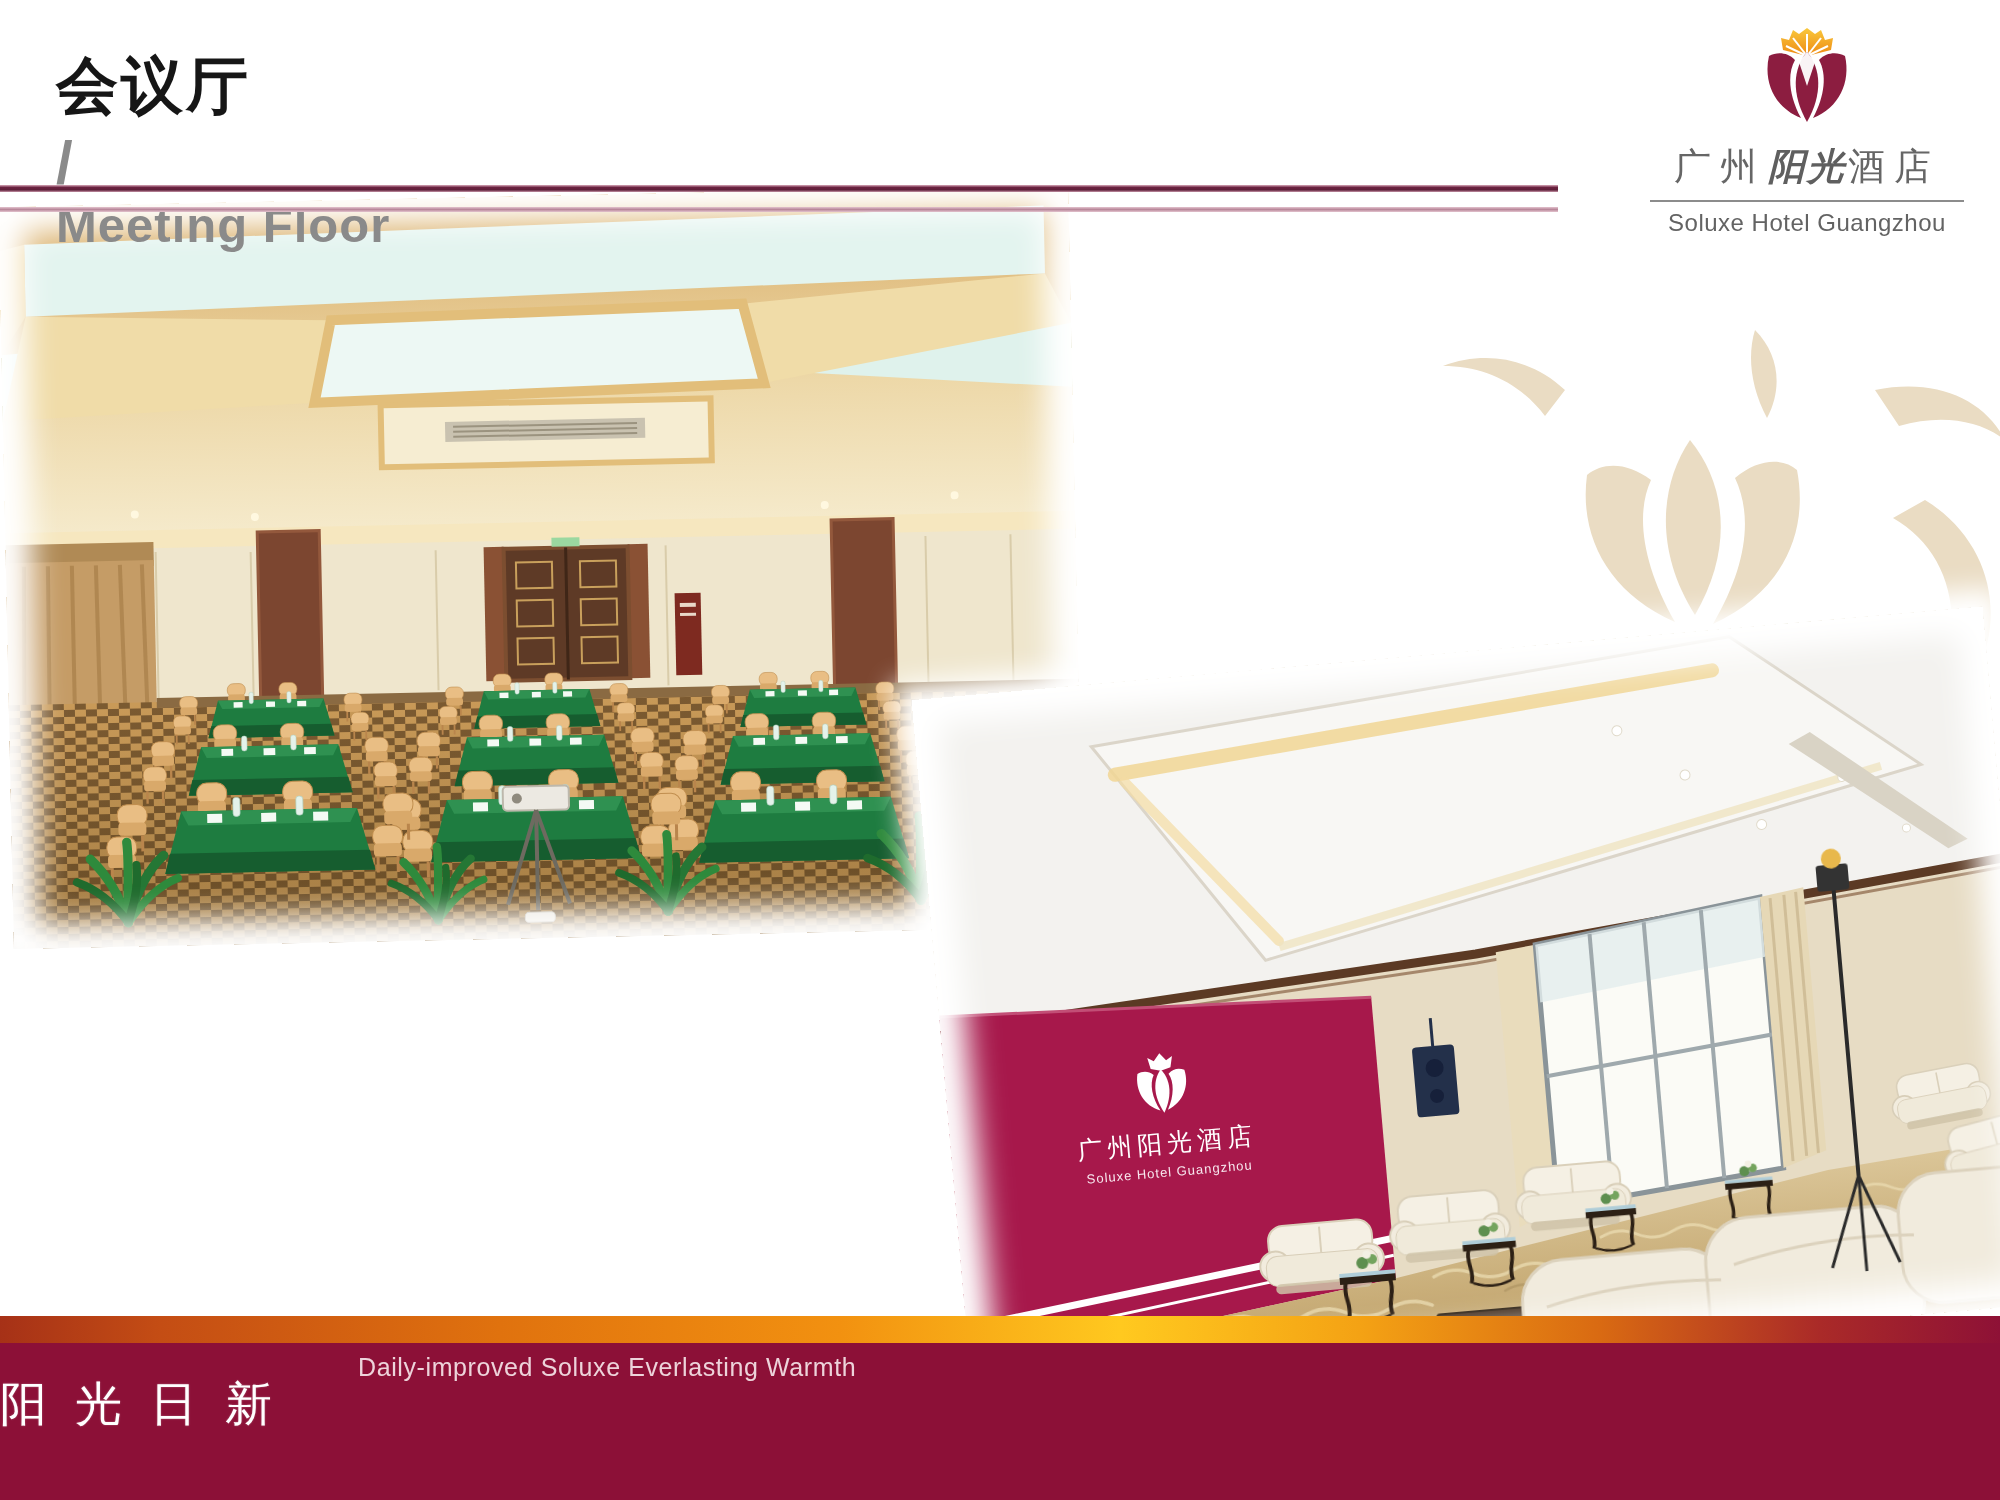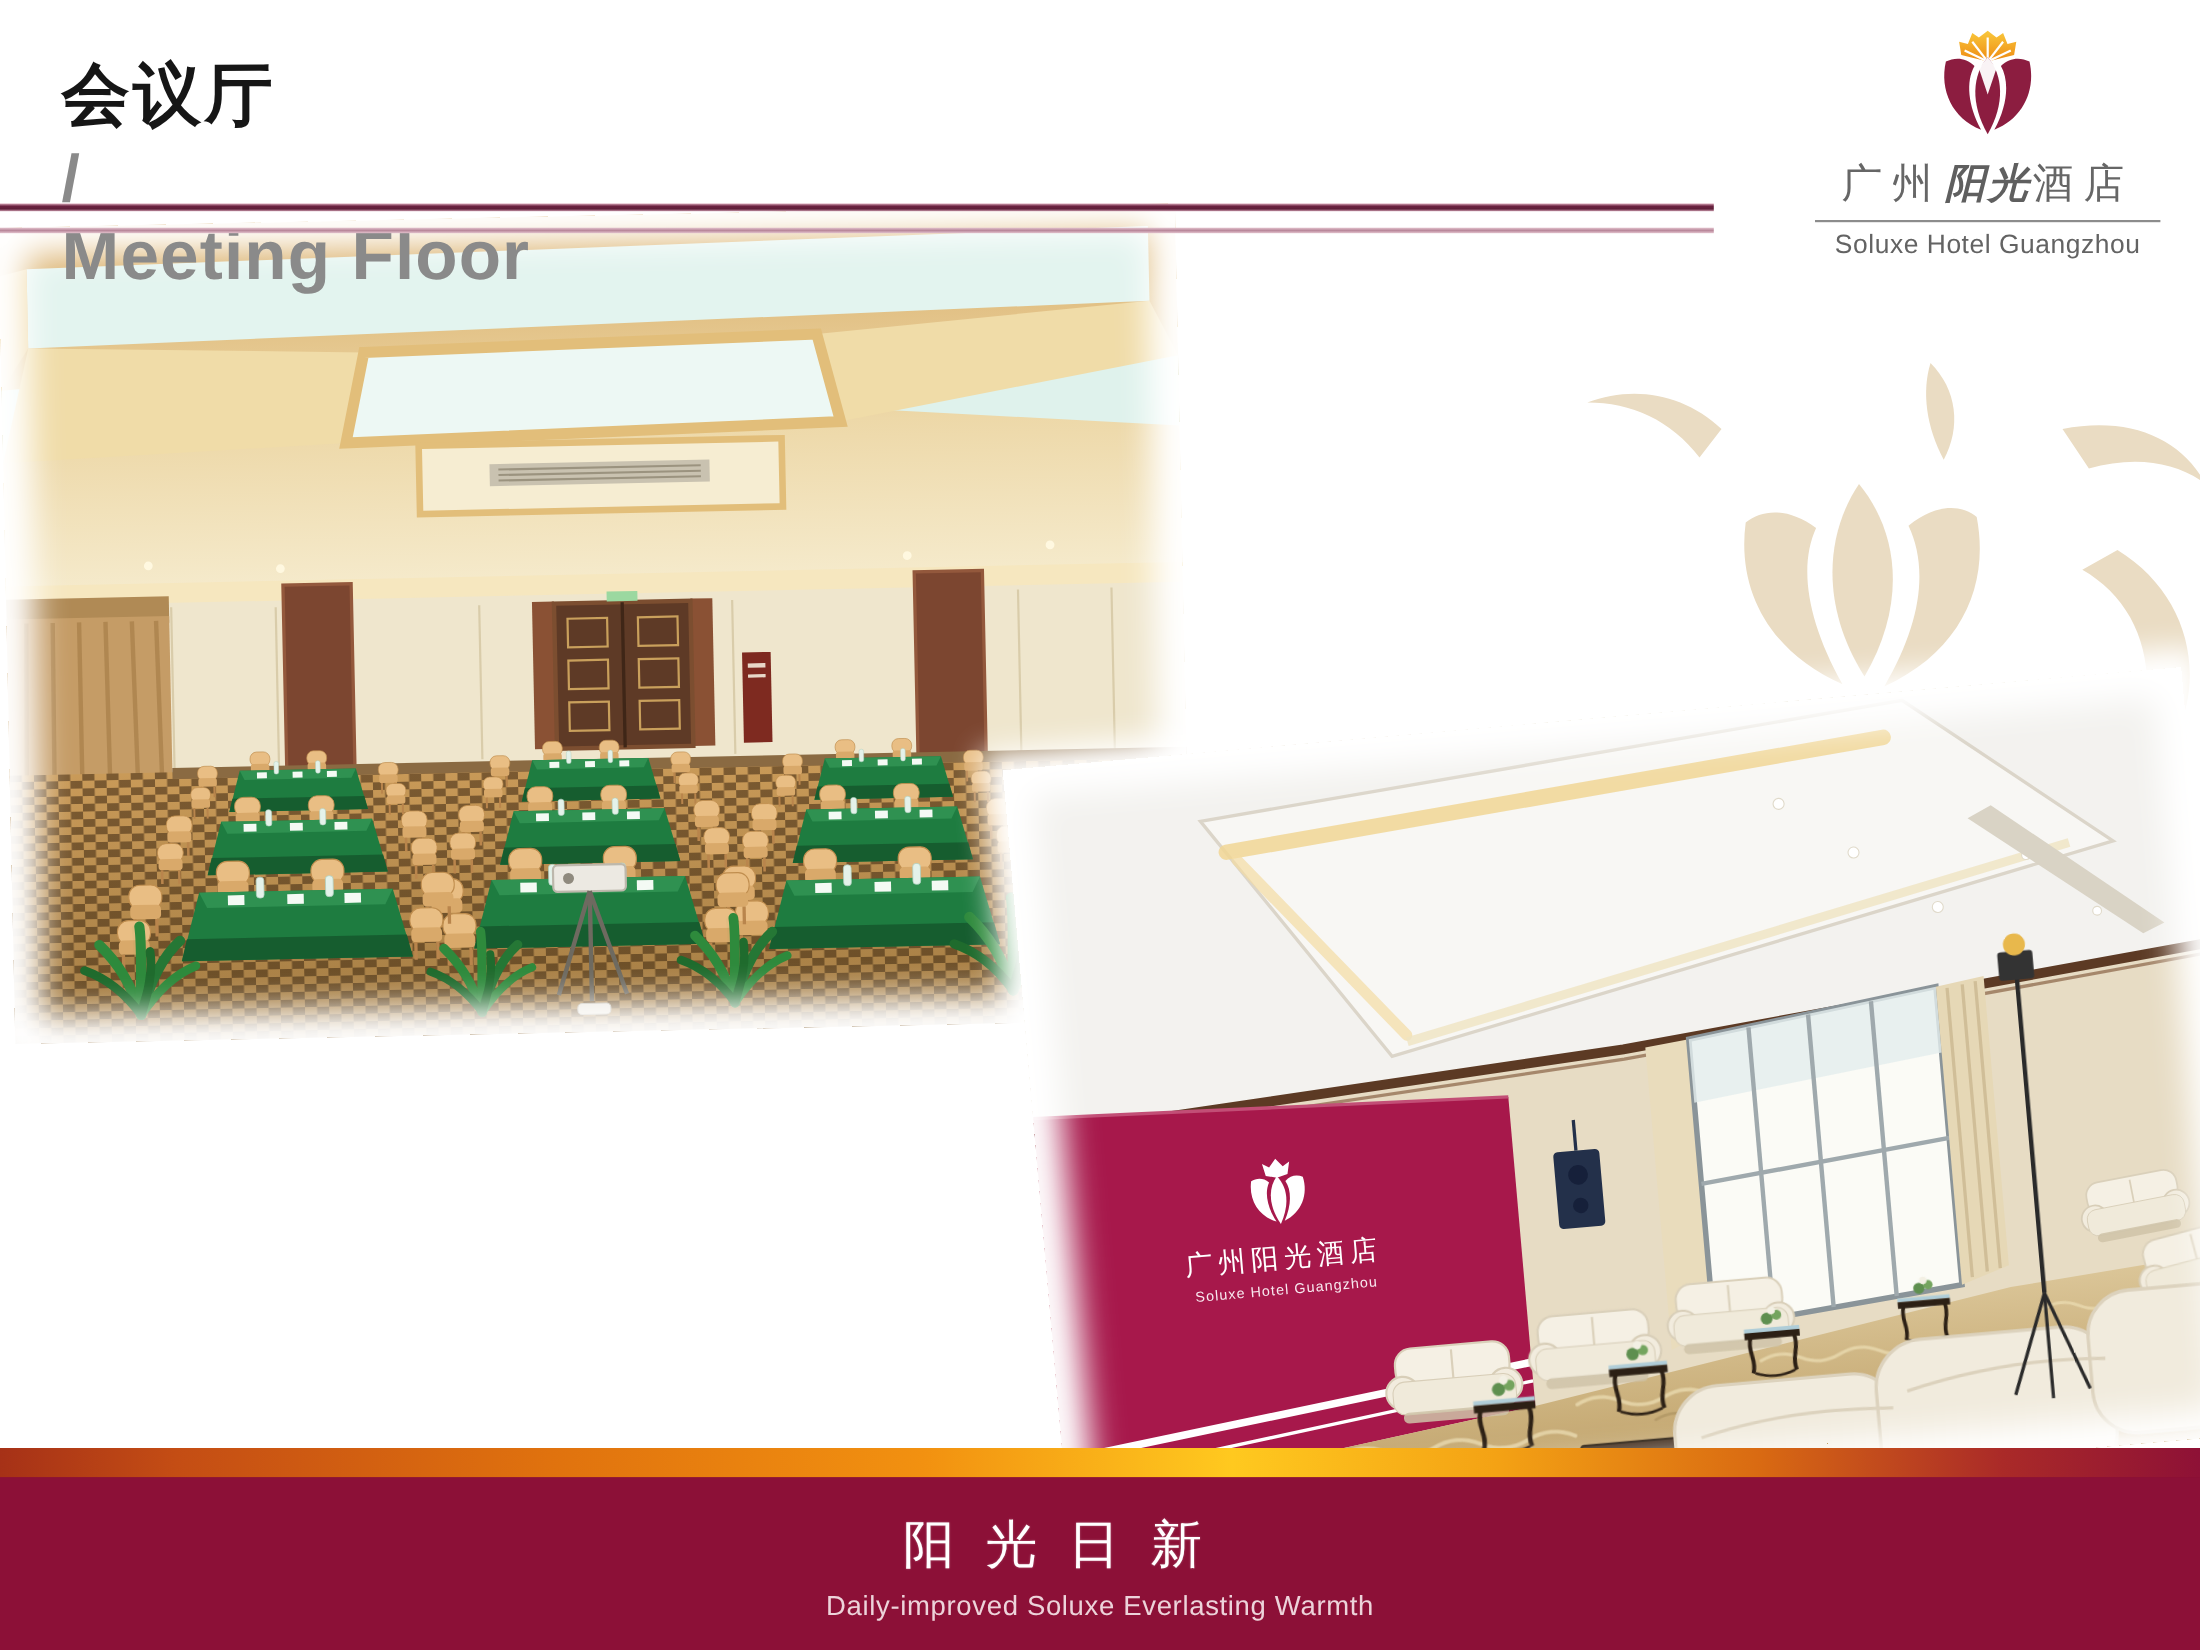--- a/index.html
+++ b/index.html
@@ -2,21 +2,21 @@
 <html><head>
 <meta charset="utf-8">
 <style>
   html,body{margin:0;padding:0;background:#e9e9e9;}
   .slide{position:relative;width:2000px;height:1500px;background:#ffffff;overflow:hidden;
          font-family:"Liberation Sans","DejaVu Sans",sans-serif;}
   
   .title{position:absolute;left:38px;top:44px;z-index:6;display:flex;align-items:baseline;white-space:nowrap;flex-direction:column;}
   .title .zh{font-size:62px;font-weight:700;color:#161616;letter-spacing:3px;}
   .title .sep{font-size:60px;font-weight:700;color:#8a8a8a;margin:0 14px 0 18px;}
-  .title .en{font-size:63px;font-weight:700;color:#8a8a8a;letter-spacing:1px;}
+  .title .en{font-size:49px;font-weight:700;color:#8a8a8a;letter-spacing:1px;}
   .rule{position:absolute;left:0;z-index:6;}
   .rule-1{top:185px;width:1558px;height:7px;
           background:linear-gradient(180deg,#d9a9ba 0%,#6b2240 35%,#5e1f39 70%,#c795a8 100%);}
   .rule-2{top:207px;width:1558px;height:5px;
           background:linear-gradient(180deg,#e3c3ce 0%,#b9879a 50%,#e3c3ce 100%);}
   
   .logo{position:absolute;left:1650px;top:26px;width:314px;z-index:6;text-align:center;}
   .logo .flower{display:block;margin:0 auto;}
   .logo .zhline{margin-top:16px;display:flex;justify-content:center;align-items:baseline;
                 color:#666666;white-space:nowrap;}
@@ -33,22 +33,22 @@
   .photo svg{display:block;}
   .photo::after{content:"";position:absolute;inset:0;pointer-events:none;
                 box-shadow:inset 0 0 30px 26px #ffffff;}
   .photo-1{left:6px;top:196px;width:1070px;height:742px;transform:rotate(-1.2deg);z-index:2;}
   .photo-2{left:940px;top:652px;width:1075px;height:700px;transform:rotate(-5deg);z-index:3;}
   
   .footer{position:absolute;left:0;top:1316px;width:2000px;height:184px;z-index:7;}
   .gold-band{height:27px;width:100%;
     background:linear-gradient(90deg,#a63117 0%,#c44d14 8%,#e0720e 25%,#f29110 42%,
                #ffc91f 56%,#f4a214 68%,#d96a12 80%,#aa2a28 91%,#8e1136 100%);}
-  .maroon{height:157px;width:100%;background:#8c1037;display:flex;flex-direction:column;
-          align-items:center;justify-content:flex-start;}
+  .maroon{height:157px;width:100%;background:#8c1037;display:flex;flex-direction:row;
+          justify-content:flex-start;}
   .slogan-zh{margin-top:30px;font-size:47px;color:#ffffff;font-weight:500;letter-spacing:28px;
              display:flex;align-items:baseline;text-shadow:0 0 2px rgba(255,255,255,.35);}
   .slogan-zh .gap{display:inline-block;width:58px;}
   .slogan-en{margin-top:10px;font-size:25px;color:#edd3da;letter-spacing:0.6px;}
 </style>
 </head>
 <body>
 
 <div class="slide">
 

